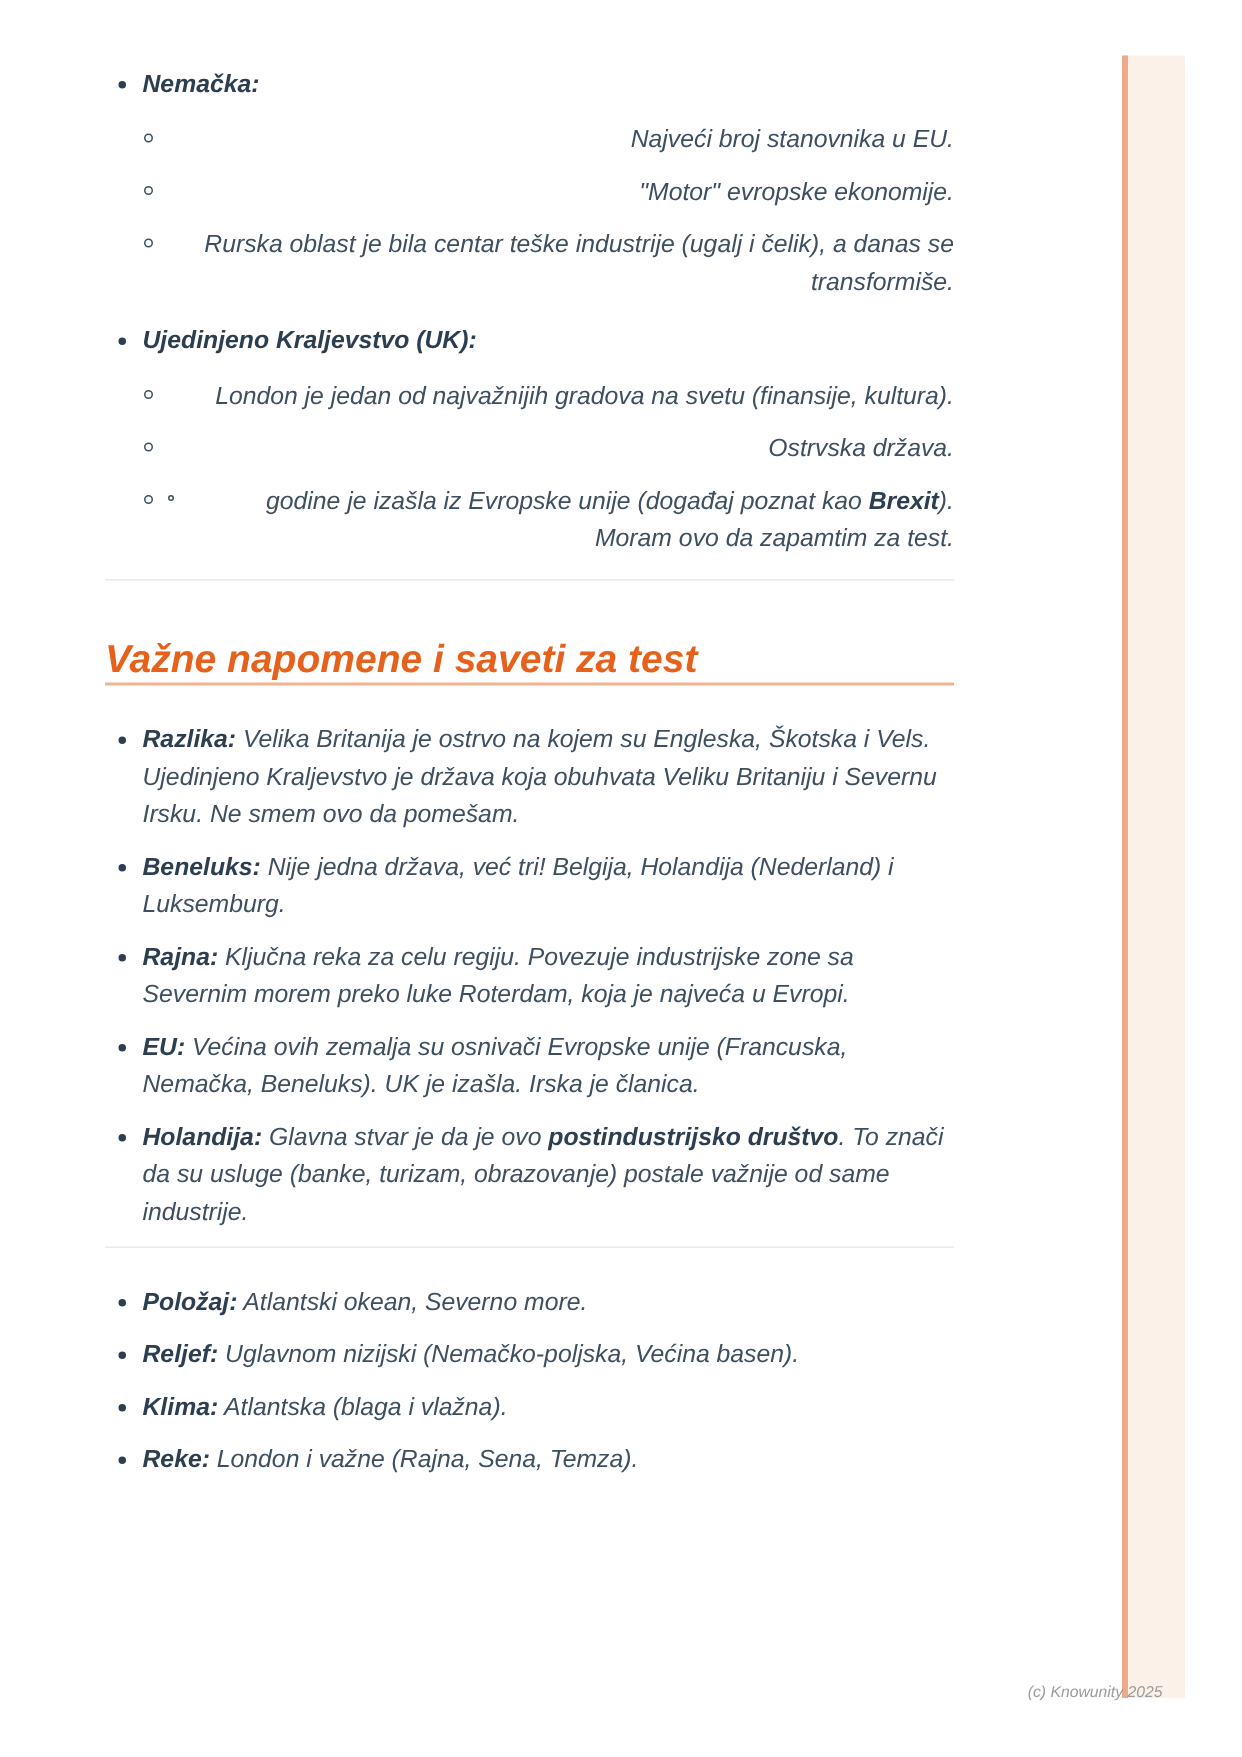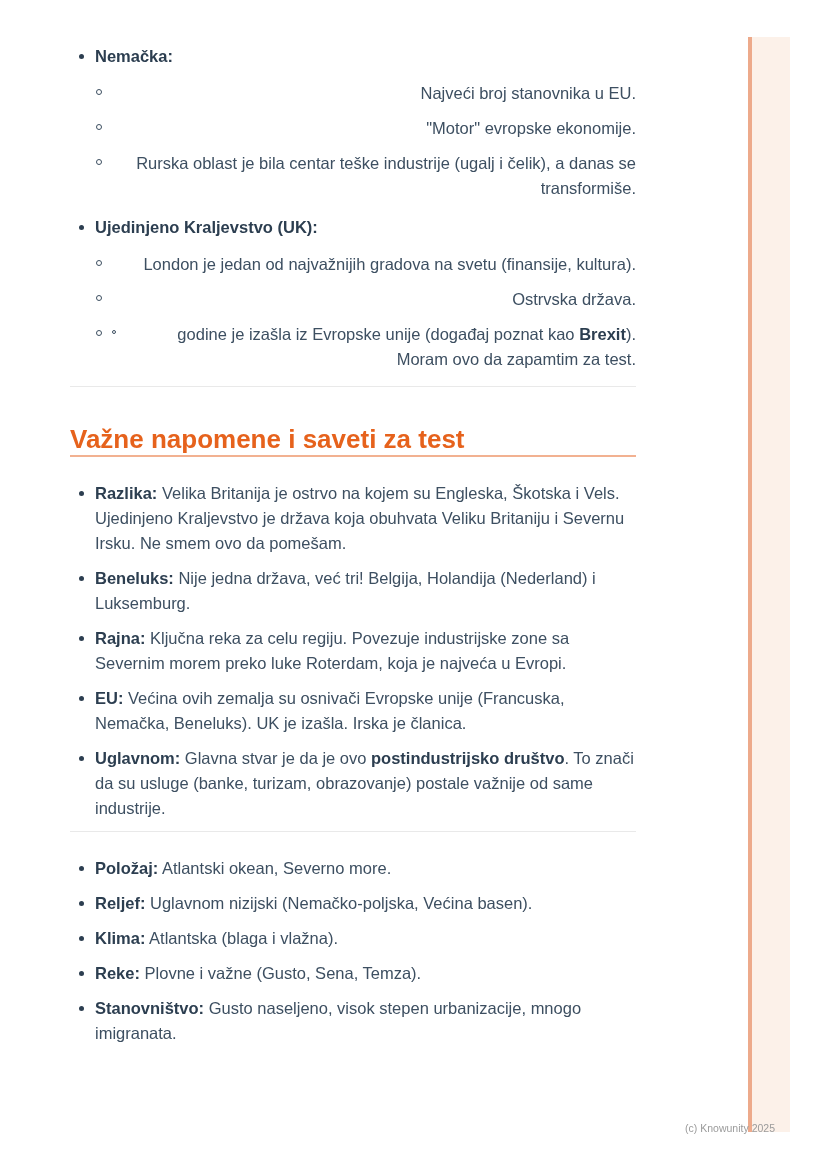--- a/index.html
+++ b/index.html
@@ -14,20 +14,21 @@
   }
   *{box-sizing:border-box;}
   html,body{margin:0;padding:0;background:#ffffff;}
   .page{
     position:relative;
     width:828px;height:1171px;
     background:#ffffff;
     overflow:hidden;
     font-family:"Liberation Sans","DejaVu Sans",sans-serif;
     color:var(--text-color);
+    font-style:italic;
   }
   .content{
     position:absolute;
     left:70px;top:0;
     width:566px;
     padding-top:44px;
     font-size:16.5px;
     line-height:25px;
   }
   .content .b{font-weight:700;color:var(--bold-color);}
@@ -99,26 +100,25 @@
             <li class="inner"><span class="inner-circle"></span><span><span>godine je izašla iz Evropske unije (događaj poznat kao </span><span class="b">Brexit</span><span>). Moram ovo da zapamtim za test.</span></span></li>
           </ul></li>
       </ul>
       <hr class="divider">
       <h2 class="heading">Važne napomene i saveti za test</h2>
       <ul class="lvl1">
         <li><span><span class="b">Razlika:</span><span> Velika Britanija je ostrvo na kojem su Engleska, Škotska i Vels. Ujedinjeno Kraljevstvo je država koja obuhvata Veliku Britaniju i Severnu Irsku. Ne smem ovo da pomešam.</span></span></li>
         <li><span><span class="b">Beneluks:</span><span> Nije jedna država, već tri! Belgija, Holandija (Nederland) i Luksemburg.</span></span></li>
         <li><span><span class="b">Rajna:</span><span> Ključna reka za celu regiju. Povezuje industrijske zone sa Severnim morem preko luke Roterdam, koja je najveća u Evropi.</span></span></li>
         <li><span><span class="b">EU:</span><span> Većina ovih zemalja su osnivači Evropske unije (Francuska, Nemačka, Beneluks). UK je izašla. Irska je članica.</span></span></li>
-        <li><span><span class="b">Uglavnom:</span><span> Glavna stvar je da je ovo </span><span class="b">postindustrijsko društvo</span><span>. To znači da su usluge (banke, turizam, obrazovanje) postale važnije od same industrije.</span></span></li>
+        <li><span><span class="b">Holandija:</span><span> Glavna stvar je da je ovo </span><span class="b">postindustrijsko društvo</span><span>. To znači da su usluge (banke, turizam, obrazovanje) postale važnije od same industrije.</span></span></li>
       </ul>
       <hr class="divider">
       <ul class="lvl1">
         <li><span><span class="b">Položaj:</span><span> Atlantski okean, Severno more.</span></span></li>
         <li><span><span class="b">Reljef:</span><span> Uglavnom nizijski (Nemačko-poljska, Većina basen).</span></span></li>
         <li><span><span class="b">Klima:</span><span> Atlantska (blaga i vlažna).</span></span></li>
-        <li><span><span class="b">Reke:</span><span> Plovne i važne (Gusto, Sena, Temza).</span></span></li>
-        <li><span><span class="b">Stanovništvo:</span><span> Gusto naseljeno, visok stepen urbanizacije, mnogo imigranata.</span></span></li>
+        <li><span><span class="b">Reke:</span><span> London i važne (Rajna, Sena, Temza).</span></span></li>
       </ul>
     </main>
   <div class="side-strip"></div>
   <div class="footer-note">(c) Knowunity 2025</div>
 </div>
 
 </body></html>

